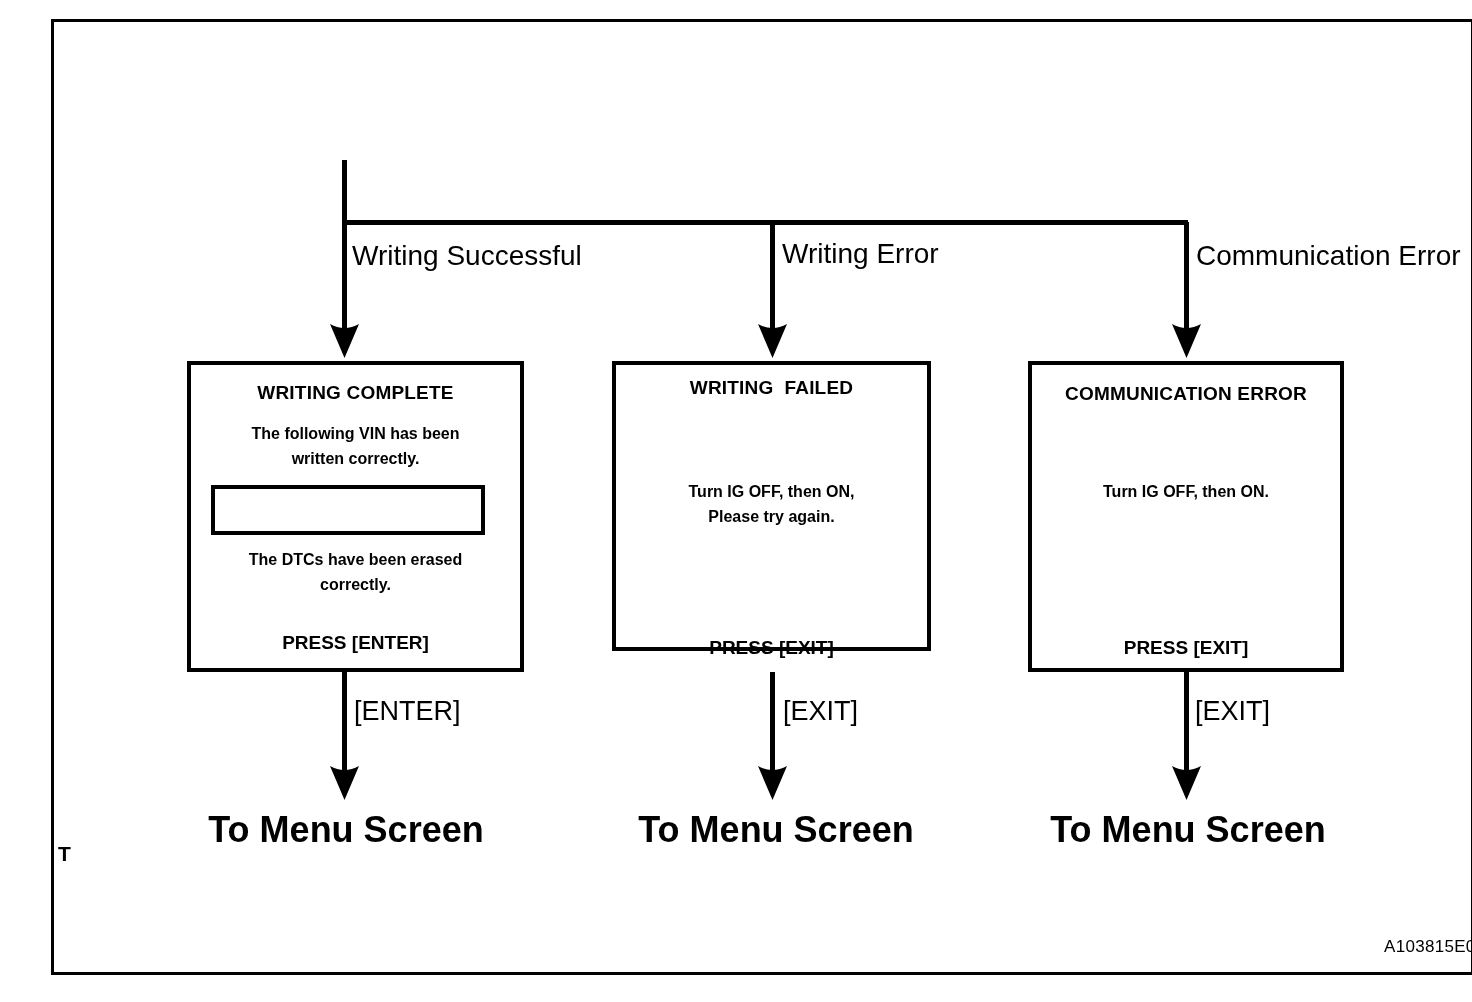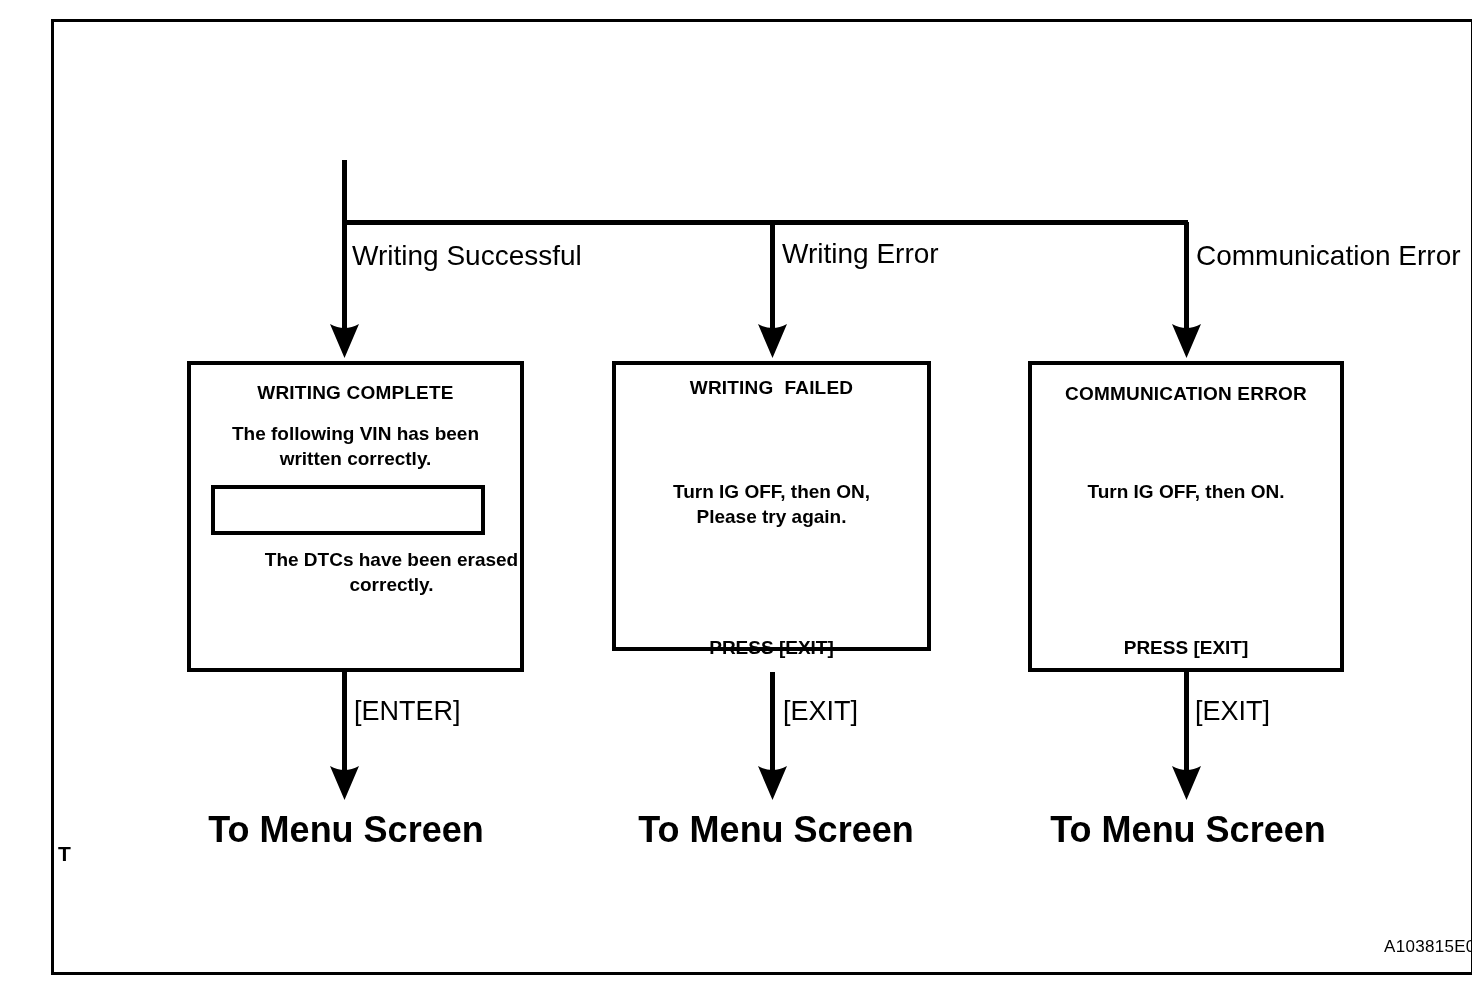--- a/index.html
+++ b/index.html
@@ -61,21 +61,21 @@
     letter-spacing: 0.2px;
     font-family: "Liberation Sans", sans-serif;
     white-space: pre;
   }
   .box-body {
     position: absolute;
     left: 0;
     width: 100%;
     text-align: center;
     font-weight: bold;
-    font-size: 19px;
+    font-size: 16px;
     line-height: 25px;
     font-family: "Liberation Sans", sans-serif;
     white-space: pre-line;
   }
   .box-press {
     position: absolute;
     left: 0;
     width: 100%;
     text-align: center;
     font-weight: bold;
@@ -88,21 +88,21 @@
   #vin-field {
     position: absolute;
     left: 20px;
     top: 120px;
     width: 274px;
     height: 50px;
     border: 4px solid #000000;
     box-sizing: border-box;
     background: #ffffff;
   }
-  #b1-line2 { top: 182px; padding-left: 36px; }
+  #b1-line2 { top: 182px; }
   #box-writing-complete .box-press { top: 267px; }
   
   #box-writing-failed .box-title { top: 12px; }
   #b2-body { top: 114px; }
   #box-writing-failed .box-press { top: 272px; }
   
   #box-comm-error .box-title { top: 18px; }
   #b3-body { top: 114px; }
   #box-comm-error .box-press { top: 272px; }
 
@@ -204,20 +204,21 @@
   <div class="branch-label" id="label-writing-error">Writing Error</div>
   <div class="branch-label" id="label-communication-error">Communication Error</div>
 
   <div class="screen-box" id="box-writing-complete">
     <div class="box-title">WRITING COMPLETE</div>
     <div class="box-body" id="b1-line1">The following VIN has been
 written correctly.</div>
     <div id="vin-field"></div>
     <div class="box-body" id="b1-line2">The DTCs have been erased
 correctly.</div>
+    <div class="box-press">PRESS [ENTER]</div>
   </div>
 
   <div class="screen-box" id="box-writing-failed">
     <div class="box-title">WRITING  FAILED</div>
     <div class="box-body" id="b2-body">Turn IG OFF, then ON,
 Please try again.</div>
     <div class="box-press">PRESS [EXIT]</div>
   </div>
 
   <div class="screen-box" id="box-comm-error">

